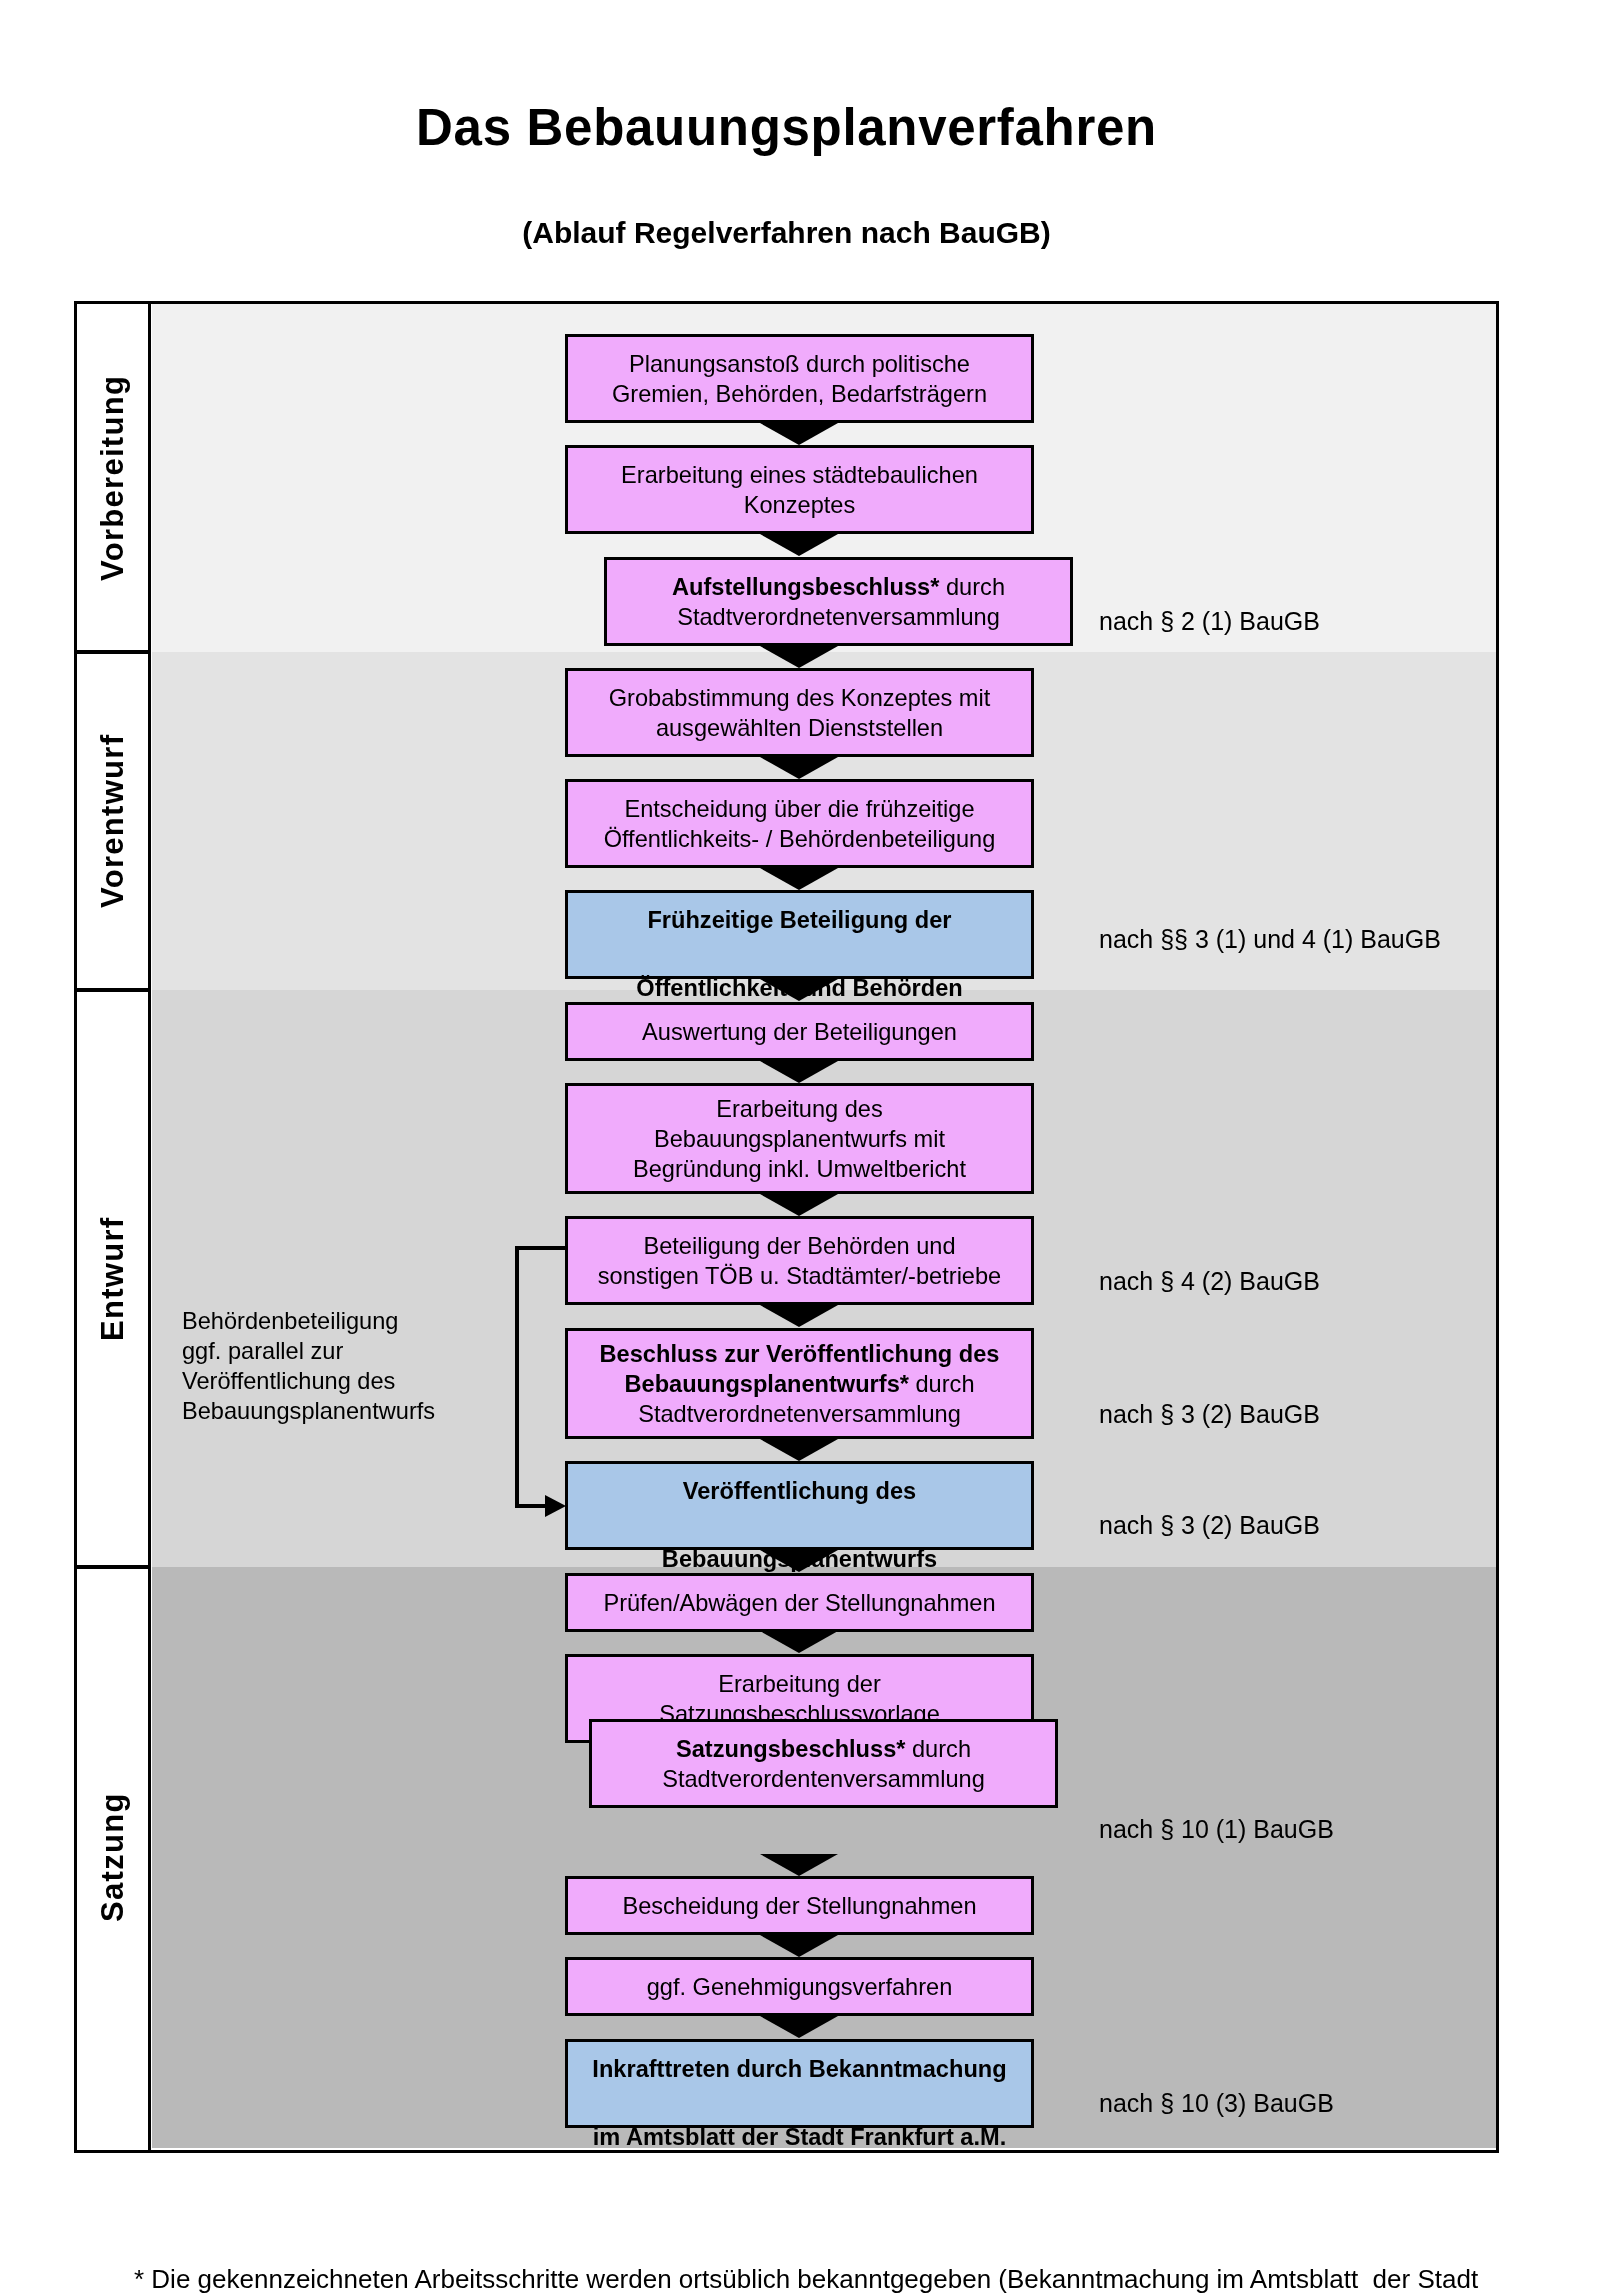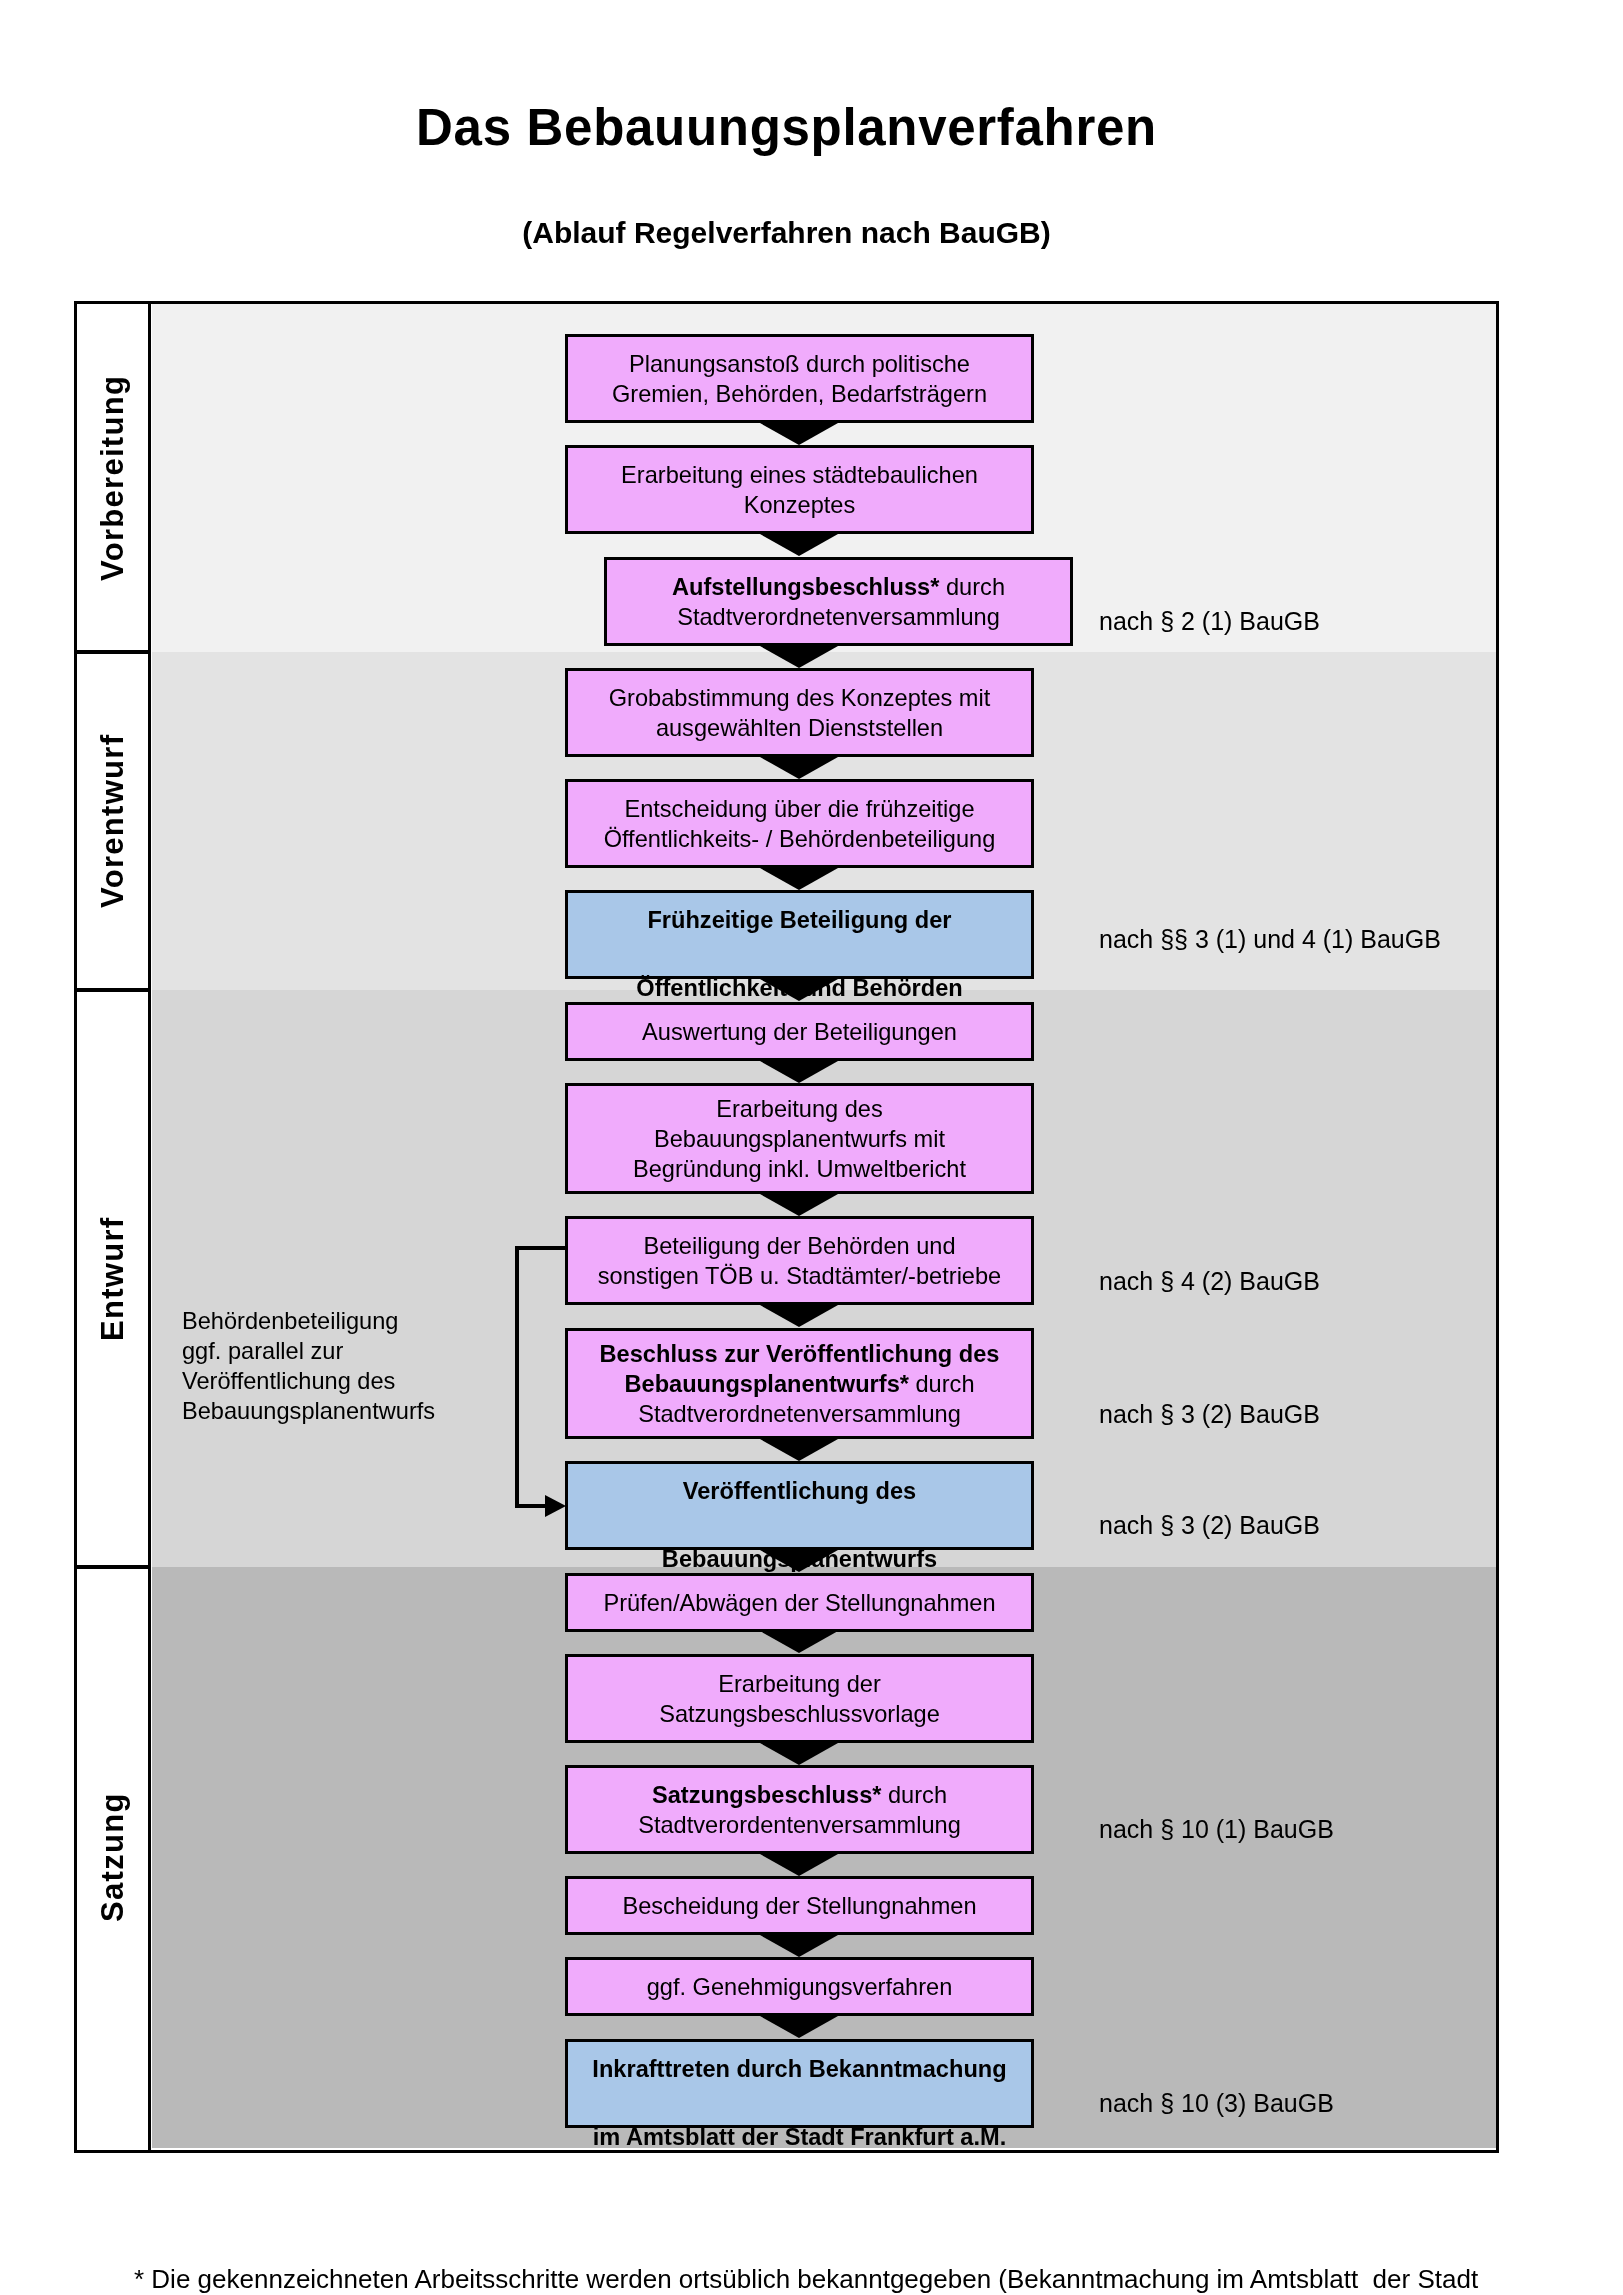--- a/index.html
+++ b/index.html
@@ -126,21 +126,21 @@
         <div class="arrow" style="left: 683px; top: 1246px; border-left: 39px solid transparent; border-right: 39px solid transparent; border-top: 22px solid rgb(0, 0, 0);"></div>
         <div class="box" style="top: 1269px; height: 59px;">
           <div class="bl"><span>Prüfen/Abwägen der Stellungnahmen</span></div>
         </div>
         <div class="arrow" style="left: 683px; top: 1327px; border-left: 39px solid transparent; border-right: 39px solid transparent; border-top: 22px solid rgb(0, 0, 0);"></div>
         <div class="box" style="top: 1350px; height: 89px;">
           <div class="bl"><span>Erarbeitung der</span></div>
           <div class="bl"><span>Satzungsbeschlussvorlage</span></div>
         </div>
         <div class="arrow" style="left: 683px; top: 1439px; border-left: 39px solid transparent; border-right: 39px solid transparent; border-top: 22px solid rgb(0, 0, 0);"></div>
-        <div class="box" style="top: 1461px; height: 89px;">
+        <div class="box" style="top: 1415px; height: 89px; margin-left: 24px;">
           <div class="bl"><b>Satzungsbeschluss*</b><span> durch</span></div>
           <div class="bl"><span>Stadtverordentenversammlung</span></div>
         </div>
         <div class="arrow" style="left: 683px; top: 1550px; border-left: 39px solid transparent; border-right: 39px solid transparent; border-top: 22px solid rgb(0, 0, 0);"></div>
         <div class="box" style="top: 1572px; height: 59px;">
           <div class="bl"><span>Bescheidung der Stellungnahmen</span></div>
         </div>
         <div class="arrow" style="left: 683px; top: 1631px; border-left: 39px solid transparent; border-right: 39px solid transparent; border-top: 22px solid rgb(0, 0, 0);"></div>
         <div class="box" style="top: 1653px; height: 59px;">
           <div class="bl"><span>ggf. Genehmigungsverfahren</span></div>

